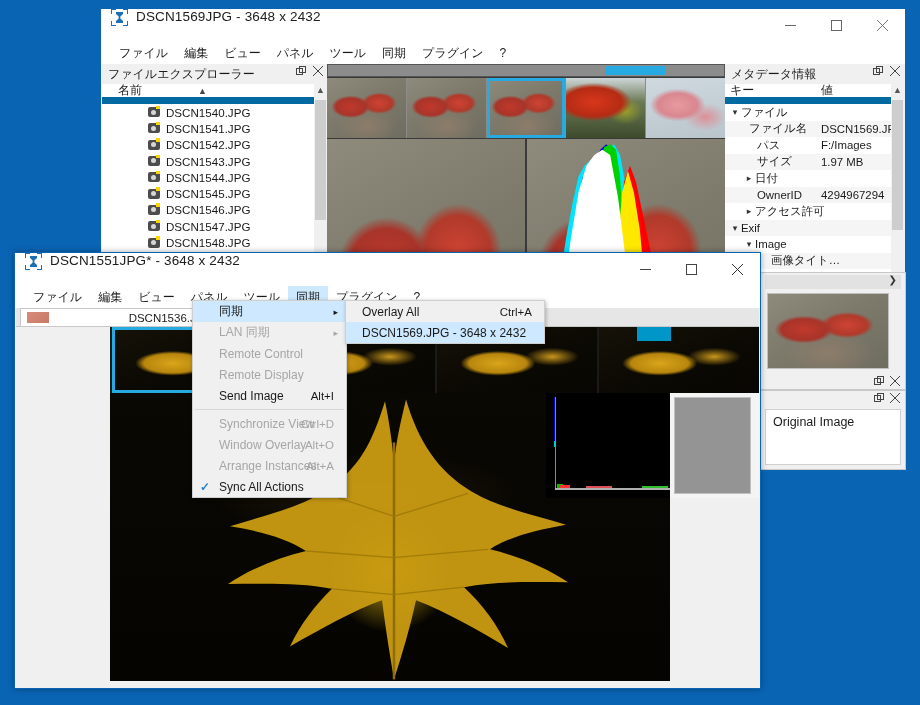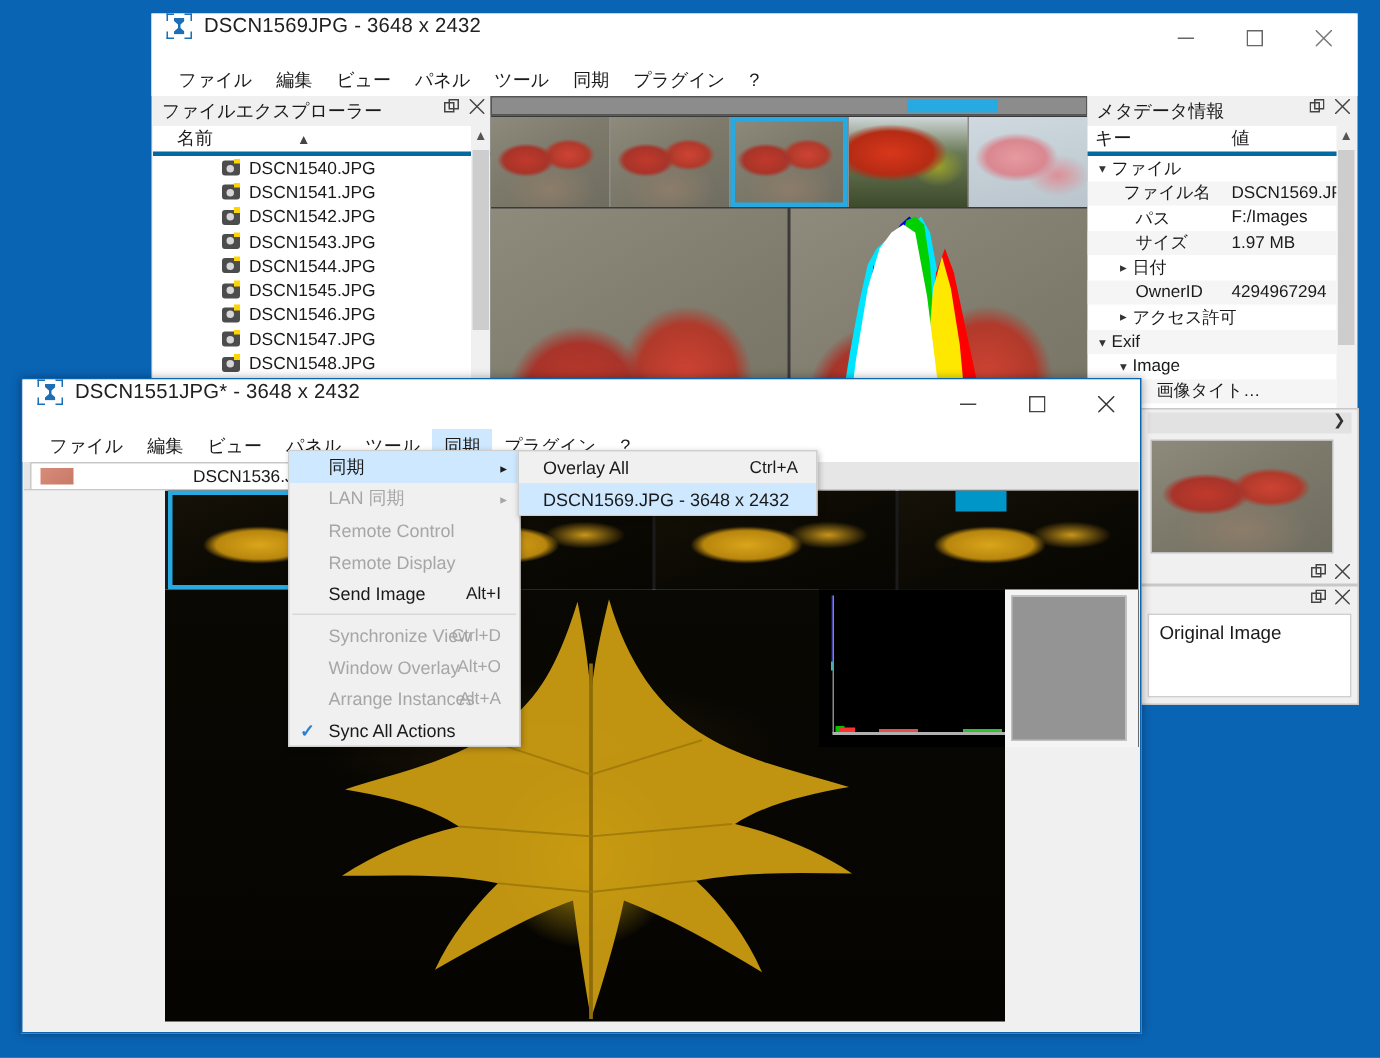--- a/index.html
+++ b/index.html
@@ -29,21 +29,21 @@
 
   .menubar { height: 22px; background: #ffffff; display: flex; align-items: center; padding-left: 10px; }
   .menuitem { font-size: 12px; color: #1a1a1a; padding: 3px 8px; white-space: nowrap; }
   .menuitem.active { background: #cde8ff; }
 
   
   .panel-head { height: 20px; background: #f0f0f0; display: flex; align-items: center;
                 font-size: 12px; color: #1a1a1a; padding-left: 6px; position: relative; }
   .panel-head .tools { position: absolute; right: 4px; top: 2px; display: flex; gap: 7px; color:#444; }
 
-  .colhead { height: 20px; background: #ffffff; border-bottom: 3px solid #0369a1;
+  .colhead { height: 20px; background: #ffffff; border-bottom: 7px solid #0369a1;
              display: flex; align-items: center; font-size: 12px; color: #1a1a1a; position: relative; }
   .fileitem { height: 16.3px; display: flex; align-items: center; font-size: 11.6px; color: #1a1a1a; padding-left: 46px; }
   .camicon { width: 12px; height: 10px; background: #4c4c4c; border-radius: 2px; position: relative; margin-right: 6px; flex:0 0 auto; }
   .camicon:before { content:""; position:absolute; left:3.4px; top:2.4px; width:5px; height:5px; border-radius:50%; background:#d6d6d6; }
   .camicon:after { content:""; position:absolute; right:0px; top:-1.5px; width:4px; height:3.5px; background:#ffd400; }
 
   .scroll-v { position: absolute; right: 0; top: 0; bottom: 0; width: 13px; background: #f0f0f0; }
   .scroll-v .thumbb { position: absolute; left: 1px; width: 11px; background: #cdcdcd; }
   .arrowg { font-size: 9px; color: #555; text-align: center; line-height: 13px; }
 

